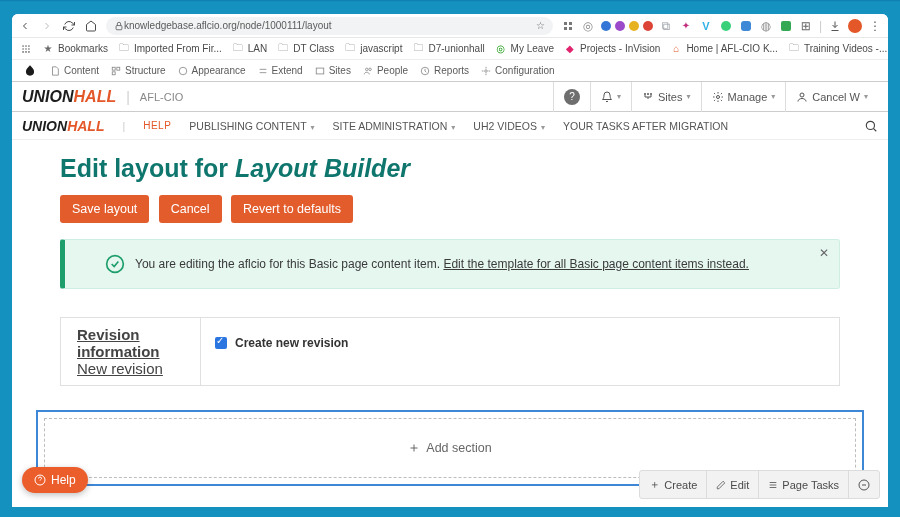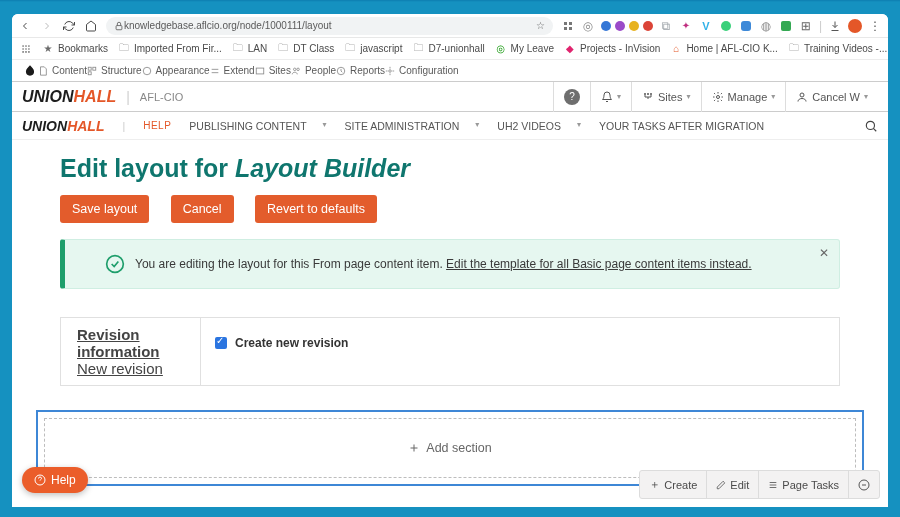--- a/index.html
+++ b/index.html
@@ -91,21 +91,21 @@
   .bm .fico { width:12px; height:12px; display:flex; align-items:center; justify-content:center; color:#6b6b6b; }
 
   
   .drupal-admin {
     height: 22px;
     background: #fff;
     border-bottom: 1px solid #ccc;
     display: flex;
     align-items: center;
     padding: 0 10px;
-    gap: 0;
+    gap: 12px;
     font-size: 10px;
     color: #5a5a5a;
   }
   .drupal-admin .logo-drop {
     width: 16px; height: 16px; color:#1a1a1a;
     display:flex;align-items:center;justify-content:center;
   }
   .da-item { display:flex; gap:4px; align-items:center; cursor:pointer; }
 
   
@@ -144,21 +144,21 @@
     background:#fff;
     border-bottom: 1px solid #eee;
     display:flex; align-items:center; padding:0 10px;
     gap: 18px;
     font-size: 10.5px;
     color:#555;
   }
   .uh-nav2 .uh-logo { font-size: 14px; }
   .uh-nav2 .help-lbl { font-size:10px; color:#e45728; letter-spacing: 0.5px; }
   .uh-nav2 .sep { color:#ccc; }
-  .uh-nav2 .navitem { display:flex; gap:16px; align-items:flex-start; cursor:pointer; }
+  .uh-nav2 .navitem { display:flex; gap:4px; align-items:flex-end; cursor:pointer; }
   .uh-nav2 .searchico { margin-left:auto; cursor:pointer; }
 
   
   .content {
     flex:1;
     overflow:auto;
     padding: 0 0 40px 0;
     position:relative;
     background: #fff;
   }
@@ -176,21 +176,21 @@
     background: #e35c2c;
     border: none;
     color: #fff;
     border-radius: 3px;
     padding: 7px 12px;
     font-size: 12.5px;
     cursor: pointer;
     display:inline-flex;
     align-items:center;
   }
-  .btn + .btn { margin-left: 18px; text-align: center; }
+  .btn + .btn { margin-left: 6px; text-align: center; }
   .checkbox-row {
     display:flex; align-items:center; gap: 14px;
     margin: 16px 0 10px 0;
     font-size:12px; font-weight:600; color:#333;
   }
   .checkbox-row input { appearance:none; width:12px;height:12px; background:#2b75e0; border-radius:2px; position:relative; }
   .checkbox-row input:checked::after { content:"✓"; color:#fff; font-size:10px; position:absolute; left:1px; top:-2px; }
   .banner {
     background: #e6f7f0;
     border:1px solid #cfeee2;
@@ -561,21 +561,21 @@
       <button class="btn">Cancel</button>
       <button class="btn">Revert to defaults</button>
       <div class="banner">
         <span class="check">
           <svg width="20" height="20" viewBox="0 0 24 24" fill="none" stroke="currentColor" stroke-width="2">
               <circle cx="12" cy="12" r="10"></circle>
               <path d="M8 12l3 3 5-6"></path>
             </svg>
         </span>
         <span>
-          <span>You are editing the layout for this From page content item. </span><a href="#">Edit the template for all Basic page content items instead.</a>
+          <span>You are editing the aflcio for this Basic page content item. </span><a href="#">Edit the template for all Basic page content items instead.</a>
         </span>
         <span class="close">✕</span>
       </div>
 
       <div class="revision-box">
         <div class="rev-side">
           <b>Revision information</b>
           <span>New revision</span>
         </div>
         <div class="rev-main">

